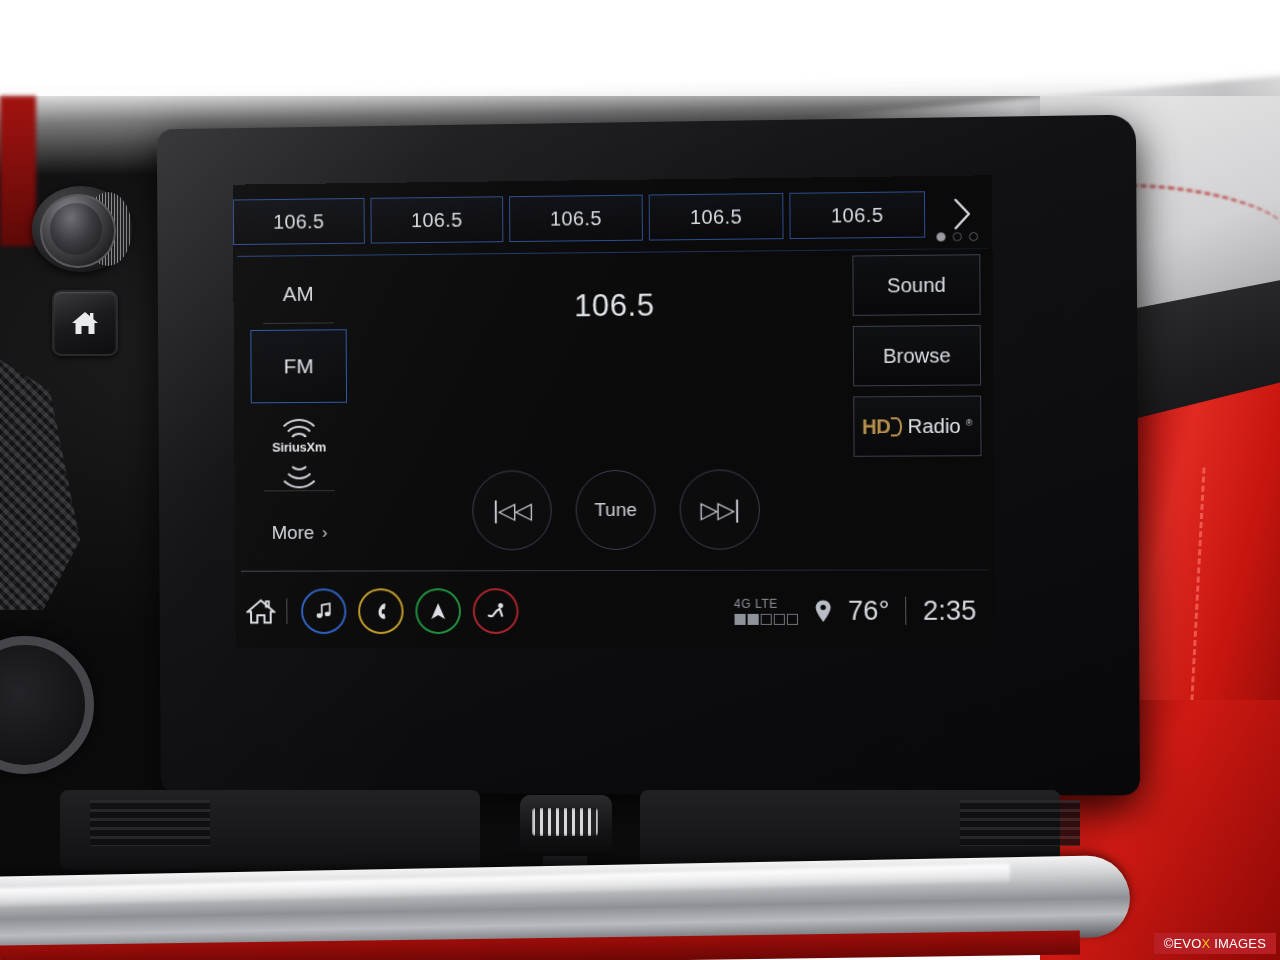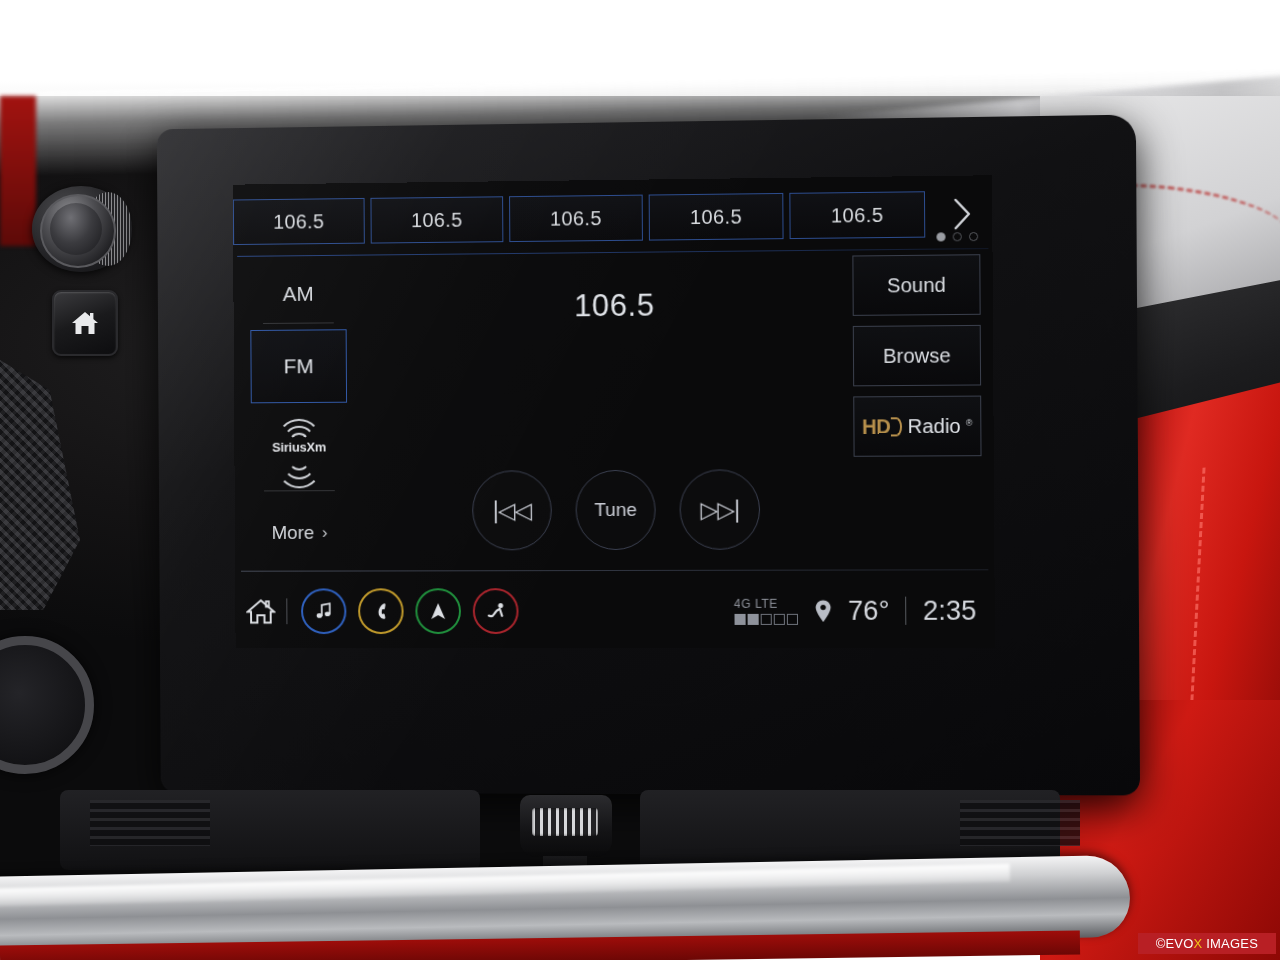--- a/index.html
+++ b/index.html
@@ -363,21 +363,21 @@
   .vent-slots-r {
     position: absolute; left: 960px; top: 800px; width: 120px; height: 46px;
     background: repeating-linear-gradient(180deg, #2b2b2f 0 3px, #0d0d0f 3px 9px);
     opacity: 0.75; filter: blur(0.5px);
   }
 
   
   .watermark {
     position: absolute; right: 4px; bottom: 6px;
     background: #b81f24;
-    padding: 3px 18px;
+    padding: 3px 10px;
     font-size: 13px; color: #ffffff; letter-spacing: 0.2px;
     font-family: "Liberation Sans", sans-serif;
   }
   .wm-x { color: #f0c419; }
 </style>
 </head>
 <body>
 
 <div id="scene">
 

